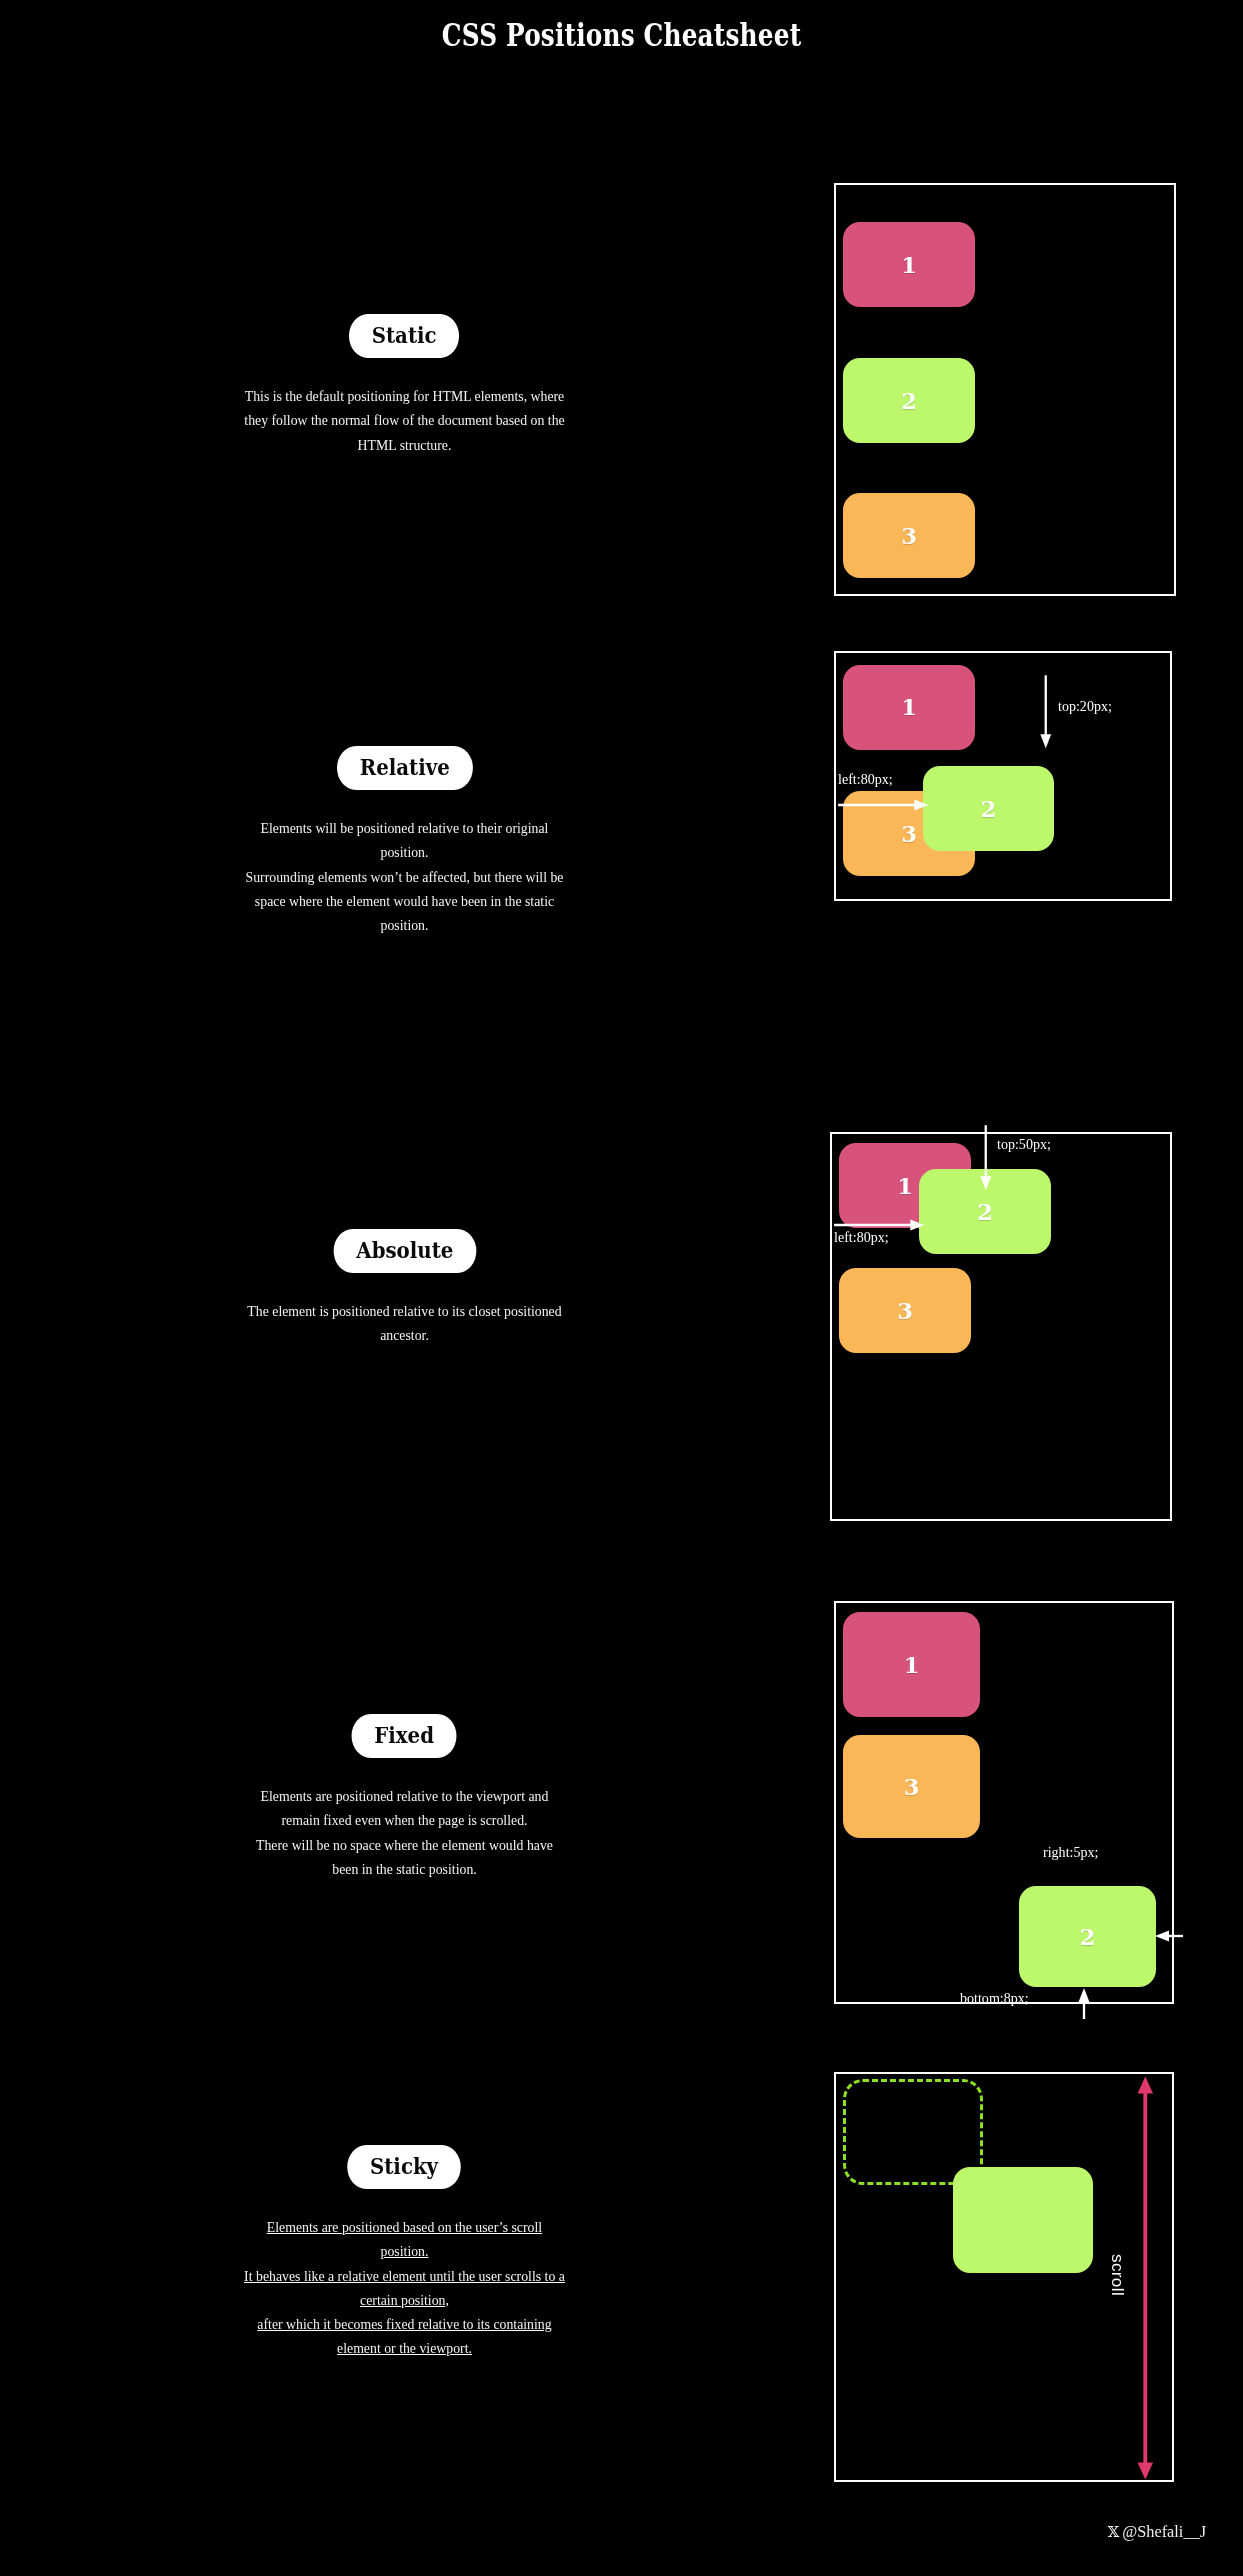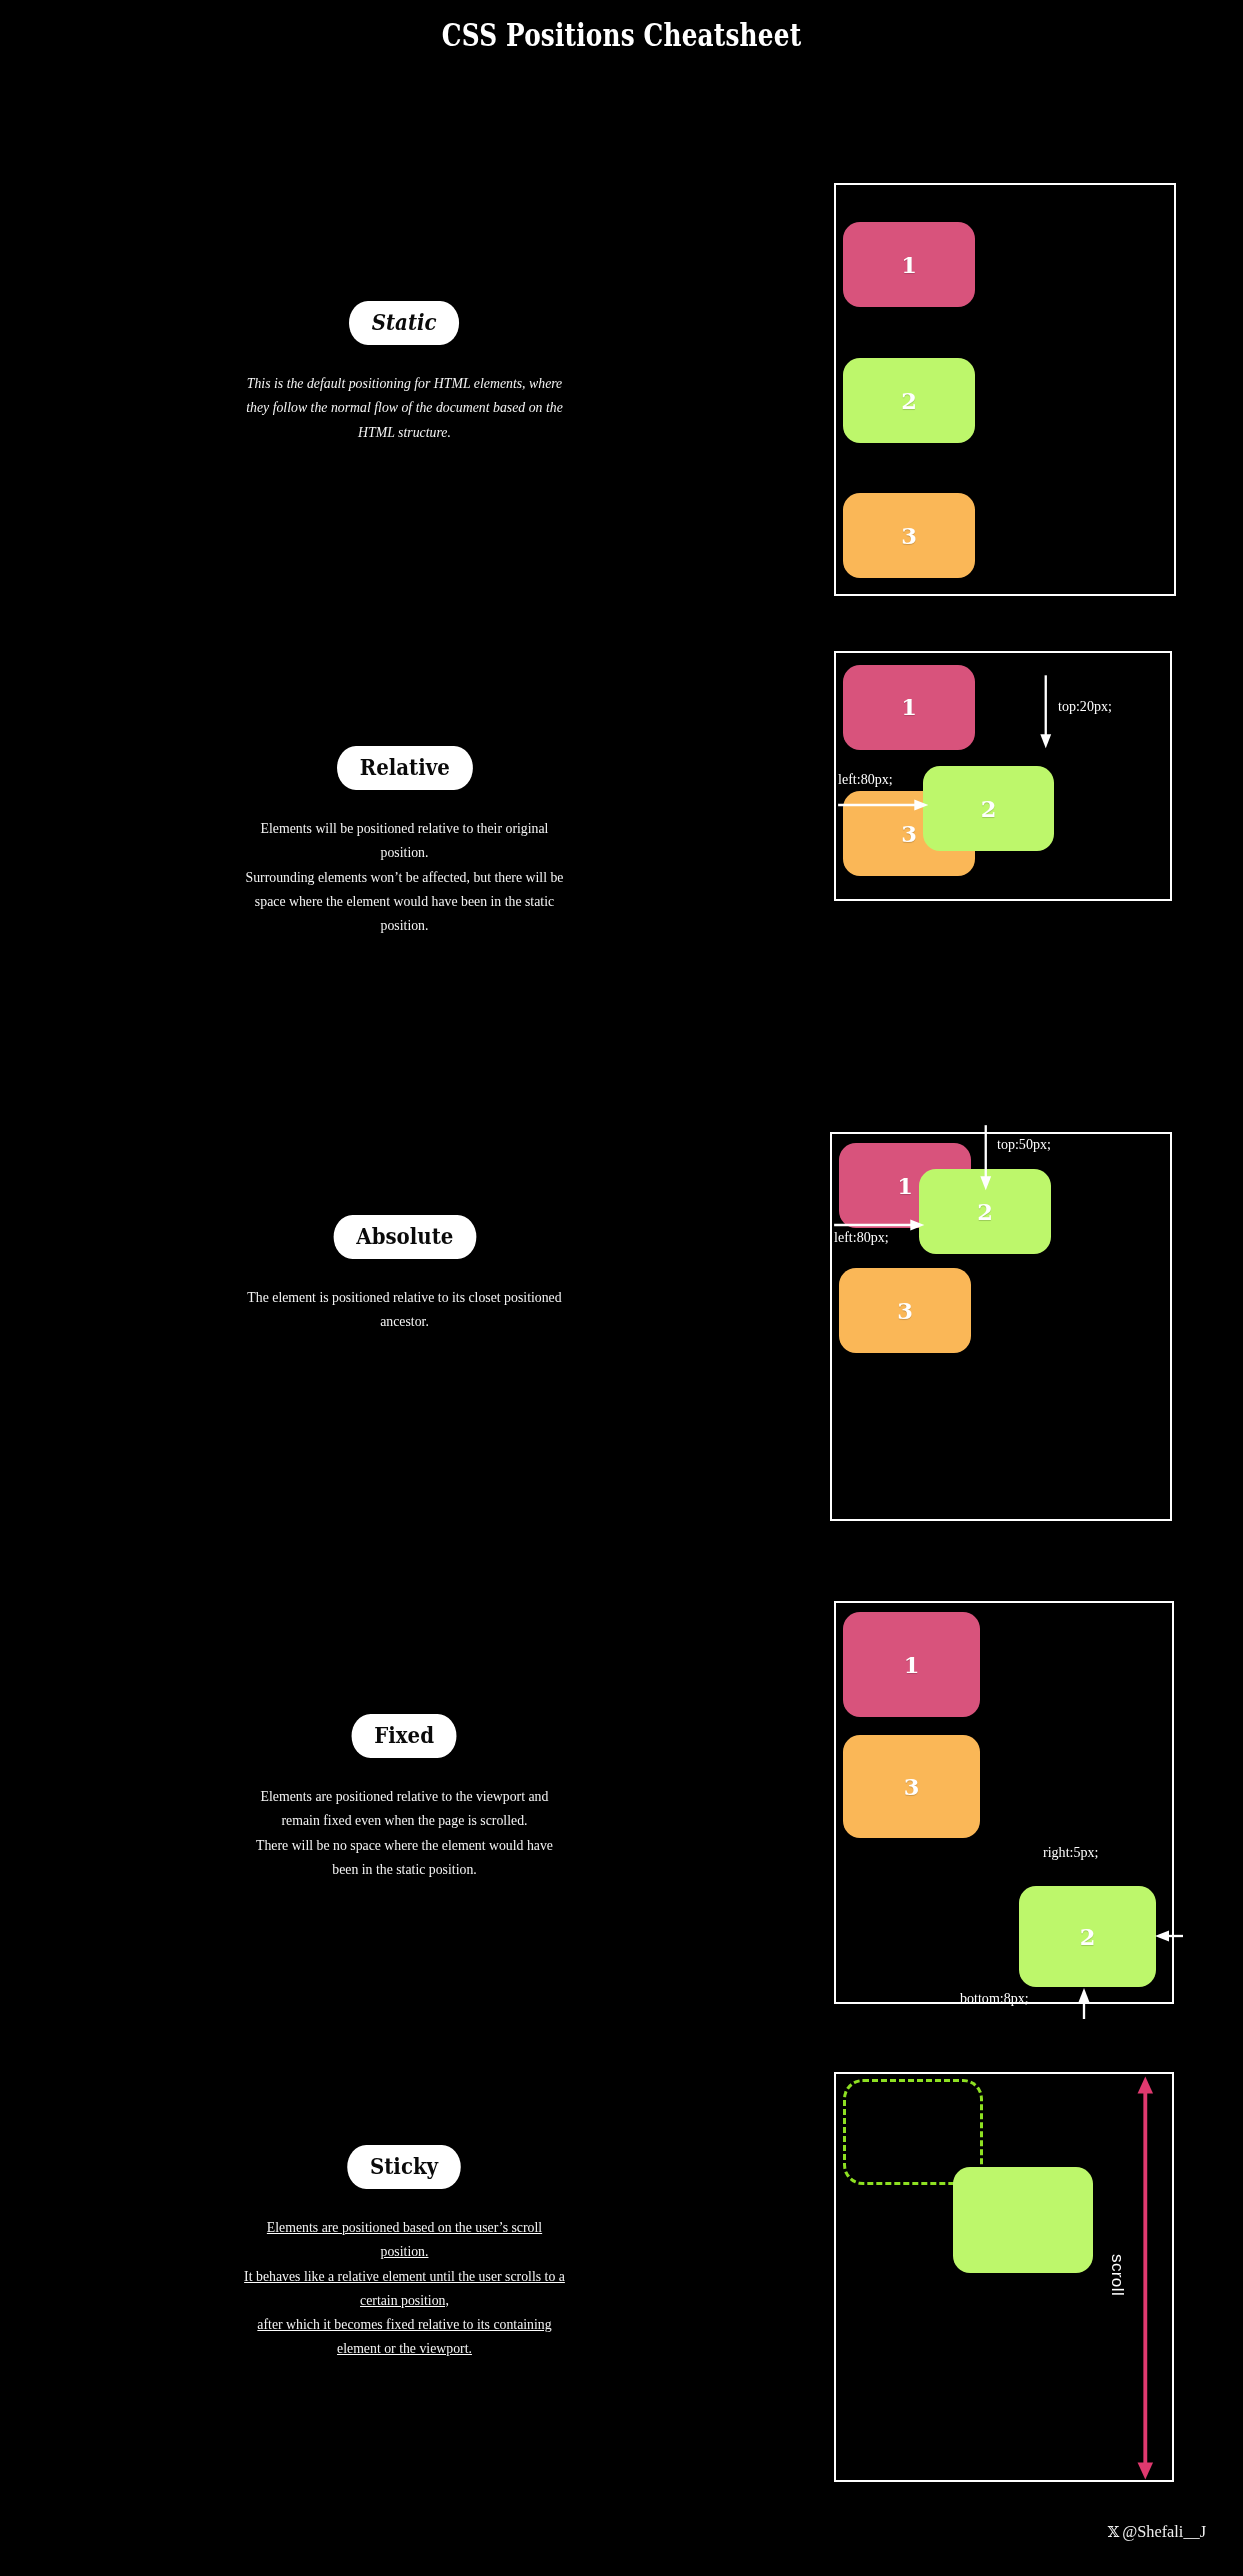--- a/index.html
+++ b/index.html
@@ -131,21 +131,21 @@
   }
   .footer .xlogo { font-size: 14.8px; margin-right: 3.1px; }
 </style>
 </head>
 <body>
 
 <div class="page-title">CSS Positions Cheatsheet</div>
 
 <div class="section" style="top:0;height:614px;">
 
-  <div class="left-col" style="top:301px;font-style:italic;">
+  <div class="left-col" style="top:314px;">
     <div class="pill">Static</div>
     <div class="desc">
       <p>This is the default positioning for HTML elements, where</p>
       <p>they follow the normal flow of the document based on the</p>
       <p>HTML structure.</p>
     </div>
   </div>
 
   <div class="frame" style="left:834px;top:183px;width:342px;height:413px;">
     <div class="box pinkbox" style="left:7px;top:37px;width:132px;height:85px;">1</div>
@@ -186,21 +186,21 @@
         <line x1="0" y1="9" x2="104" y2="9" stroke="#ffffff" stroke-width="3"></line>
         <polygon points="116,9 98,2 98,16" fill="#ffffff"></polygon>
       </svg>
     </div>
     <div class="anno" style="left:1.6px;top:118px;">left:80px;</div>
   </div>
 </div>
 
 <div class="section" style="top:1065px;height:505px;">
 
-  <div class="left-col" style="top:150px;">
+  <div class="left-col" style="top:164px;">
     <div class="pill">Absolute</div>
     <div class="desc">
       <p>The element is positioned relative to its closet positioned</p>
       <p>ancestor.</p>
     </div>
   </div>
 
   <div class="frame" style="left:830px;top:67px;width:342px;height:389px;">
 
     <div class="box pinkbox" style="left:7px;top:9.3px;width:132px;height:85px;">1</div>

